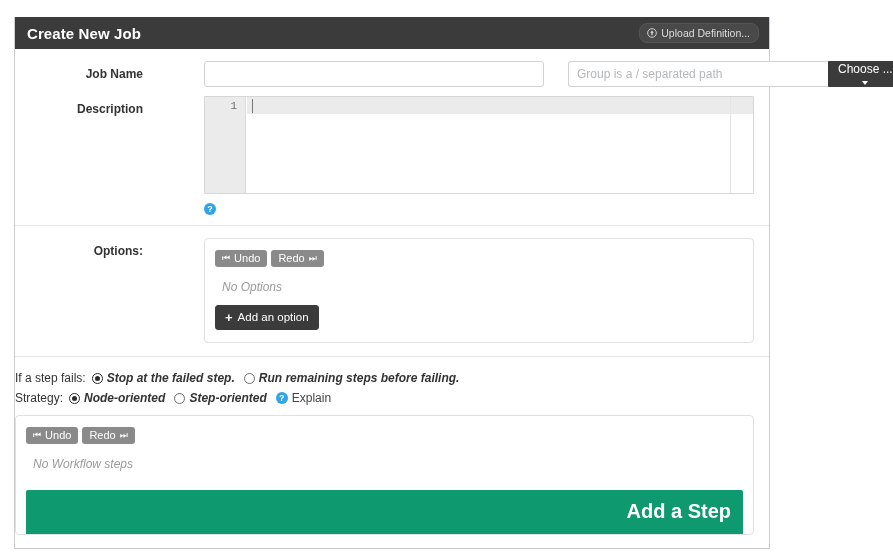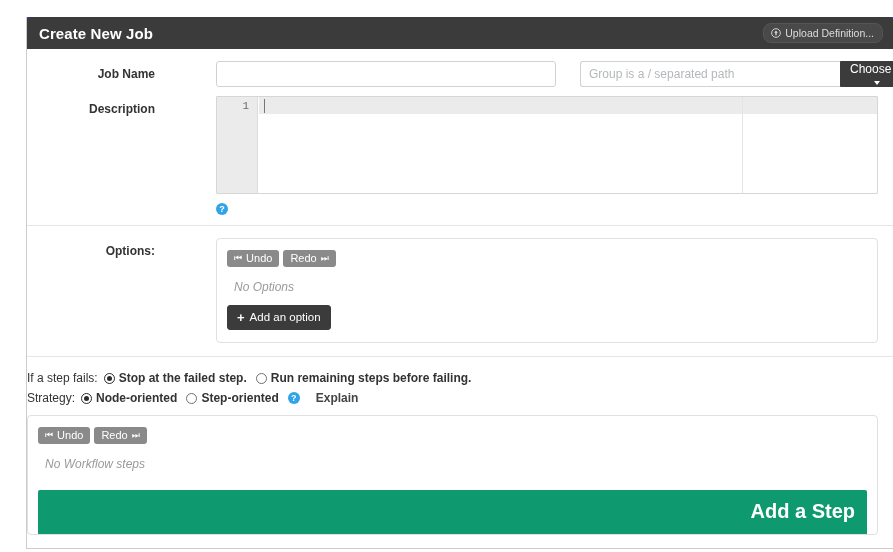--- a/index.html
+++ b/index.html
@@ -18,23 +18,23 @@
   #page {
     position: relative;
     width: 893px;
     height: 552px;
     background: #ffffff;
   }
 
   
   .panel {
     position: absolute;
-    left: 26px;
+    left: 14px;
     top: 17px;
-    width: 868px;
+    width: 756px;
     background: #1d4ed8;
     border: 1px solid #cccccc;
     border-top: none;
     box-sizing: border-box;
   }
 
   .panel-heading {
     background: #3b3b3b;
     color: #ffffff;
     height: 32px;
@@ -333,20 +333,21 @@
   }
   .radio-line + .radio-line { margin-top: 2px; }
   .radio-line .lead { margin-right: 6px; }
   .radio-opt {
     display: inline-flex;
     align-items: center;
     gap: 4px;
     margin-right: 9px;
     cursor: pointer;
     font-weight: bold;
+    font-style: italic;
   }
   .radio {
     width: 11px; height: 11px;
     border-radius: 50%;
     border: 1px solid #6f6f6f;
     background: #ffffff;
     box-sizing: border-box;
     display: inline-block;
     position: relative;
     flex: 0 0 auto;
@@ -356,23 +357,22 @@
     content: "";
     position: absolute;
     left: 2px; top: 2px;
     width: 5px; height: 5px;
     border-radius: 50%;
     background: #2b2b2b;
   }
   .explain-link {
     font-size: 12px;
     color: #444444;
-    margin-left: 16px;
-    cursor: pointer;
-    font-weight: bold;
+    margin-left: 4px;
+    cursor: pointer;
   }
 
   .workflow-box {
     margin-top: 8px;
     border: 1px solid #e0e0e0;
     border-radius: 4px;
     background: #ffffff;
     padding: 8px 10px 0 10px;
     box-sizing: border-box;
   }

